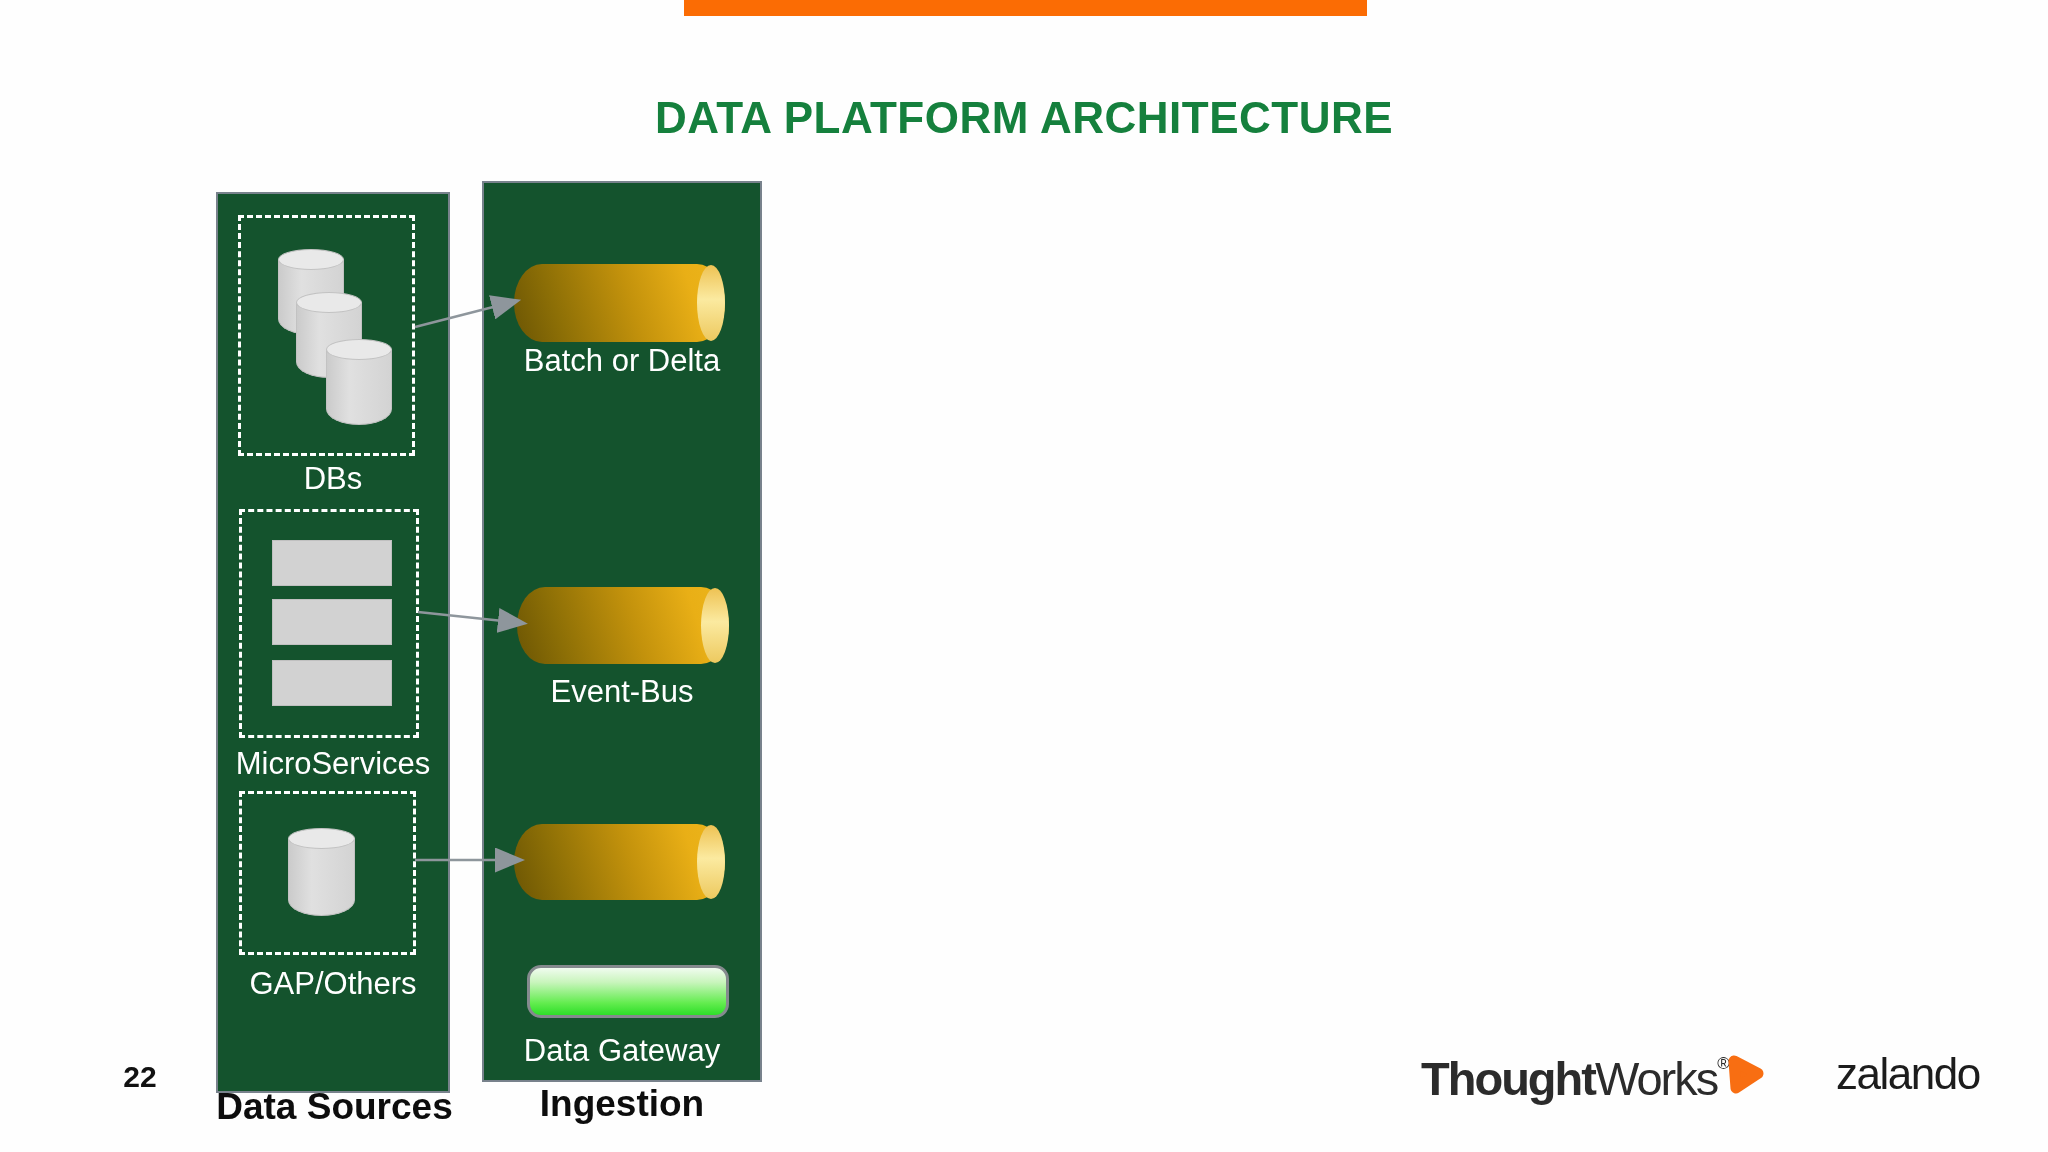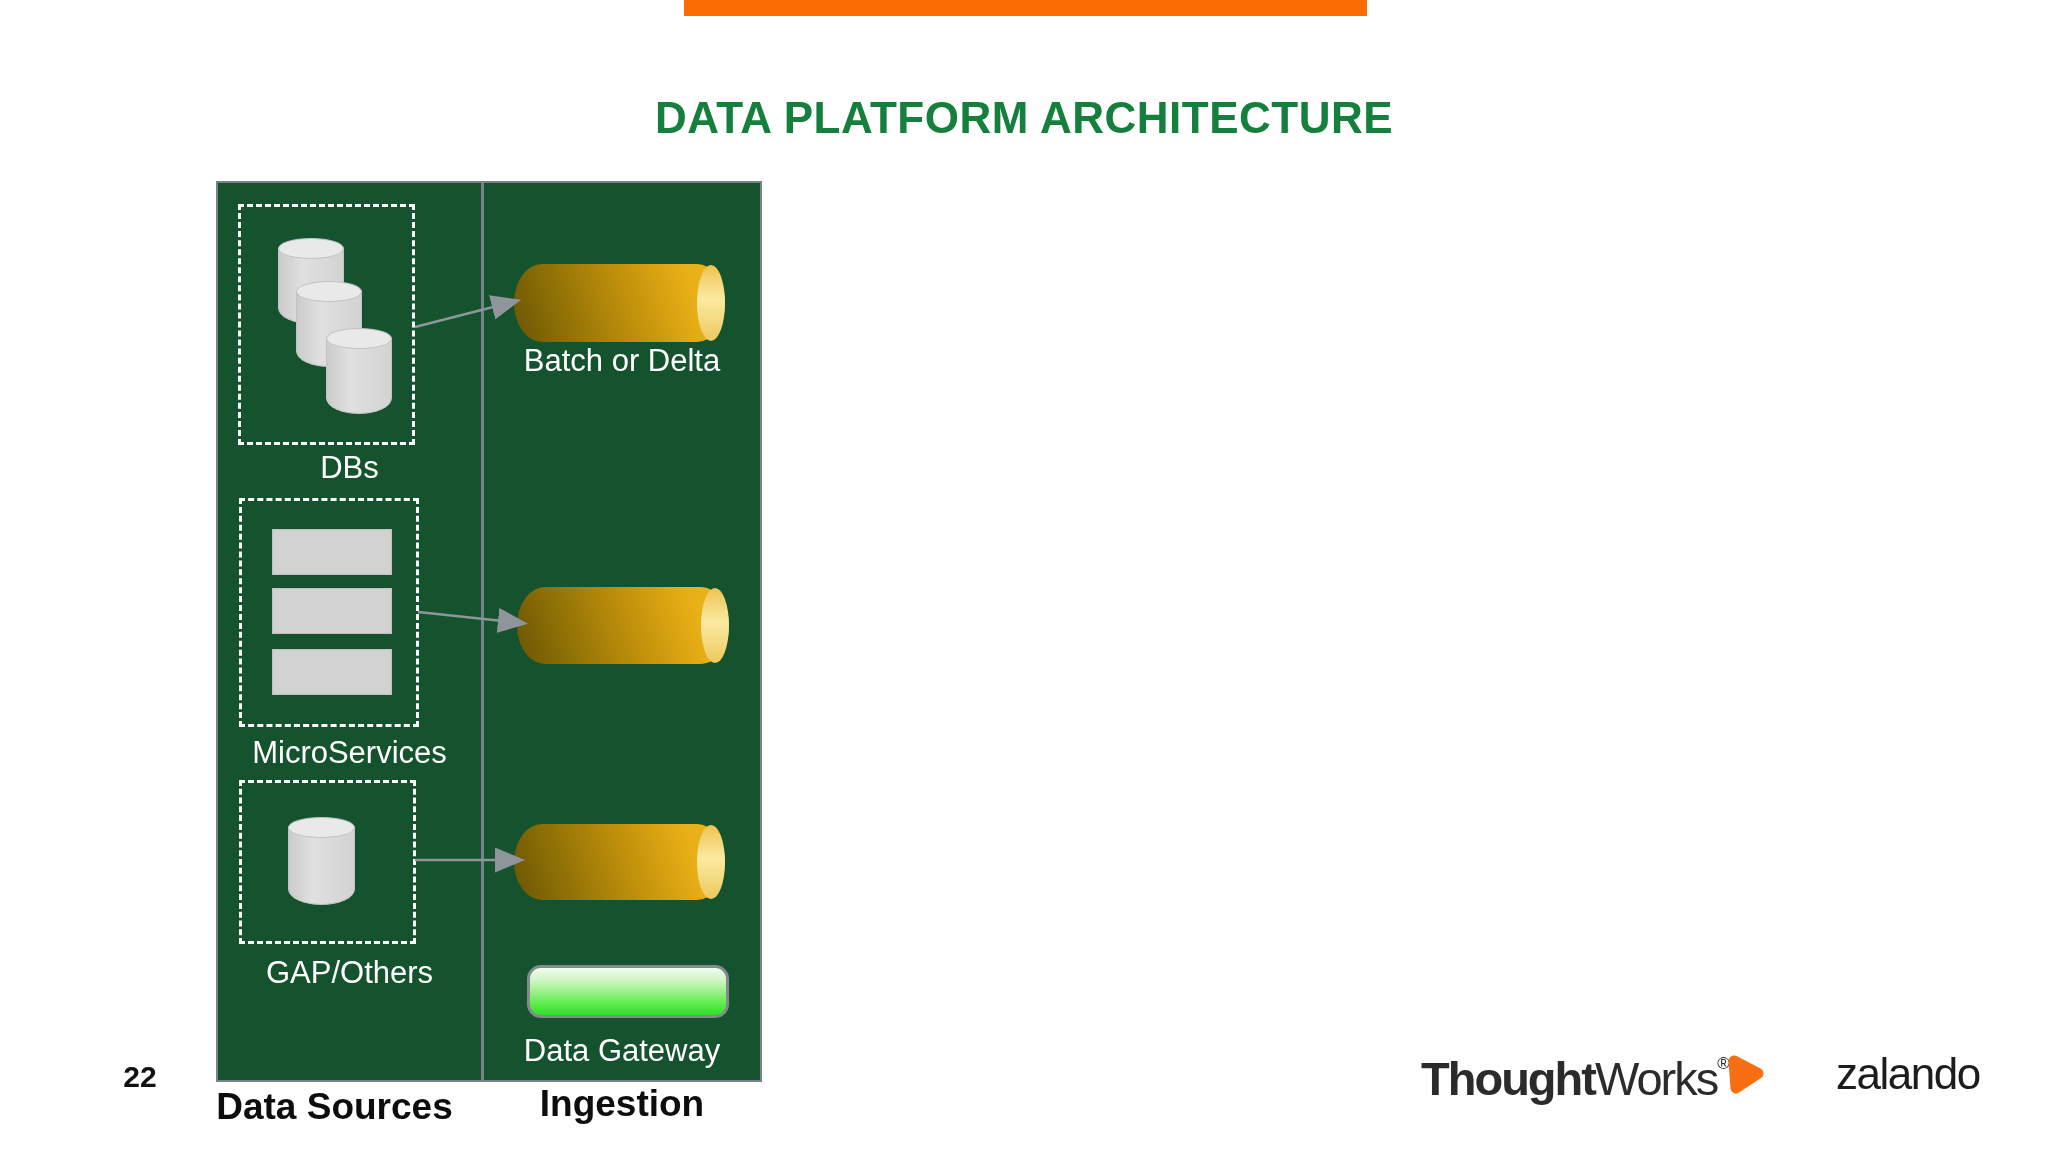--- a/index.html
+++ b/index.html
@@ -17,21 +17,21 @@
 
   
   .slide-title {
     left:0; top:93px; width:100%;
     text-align:center; font-size:44px; font-weight:bold; color:#15803d;
     letter-spacing:0.5px;
   }
 
   
   .col { background:#14532d; border:2px solid #78828c; }
-  .col-sources  { left:216px; top:181px; width:267px; height:901px; }
+  .col-sources  { left:216px; top:192px; width:234px; height:901px; }
   .col-ingest   { left:482px; top:181px; width:280px; height:901px; }
 
   .dashed-box { position:absolute; border:3px dashed #ffffff; }
   .box-dbs    { left:20px;  top:21px;  width:177px; height:241px; }
   .box-micro  { left:21px;  top:315px; width:180px; height:229px; }
   .box-gap    { left:21px;  top:597px; width:177px; height:164px; }
 
   .col-label-white {
     position:absolute; left:0; width:100%;
     text-align:center; color:#ffffff; font-size:31px; line-height:39px;
@@ -141,20 +141,21 @@
 </div>
 
 <div class="abs col col-ingest">
 
   <div class="gold-cyl" style="left:30px; top:81px; width:211px; height:78px;"></div>
   <div class="col-label-white" style="top:158px;">
     <span style="display:block">Batch or Delta</span>
   </div>
 
   <div class="gold-cyl" style="left:33px; top:404px; width:212px; height:77px;"></div>
+  <div class="col-label-white" style="top:489px;">Event-Bus</div>
 
   <div class="gold-cyl" style="left:30px; top:641px; width:211px; height:76px;"></div>
 
   <div class="gateway-bar"></div>
   <div class="col-label-white" style="top:848px;">Data Gateway</div>
 </div>
 
 <svg class="abs arrows-layer" viewBox="0 0 2048 1152" xmlns="http://www.w3.org/2000/svg">
   <defs>
     <marker id="ah" markerWidth="12" markerHeight="10" refX="2" refY="5" orient="auto">

